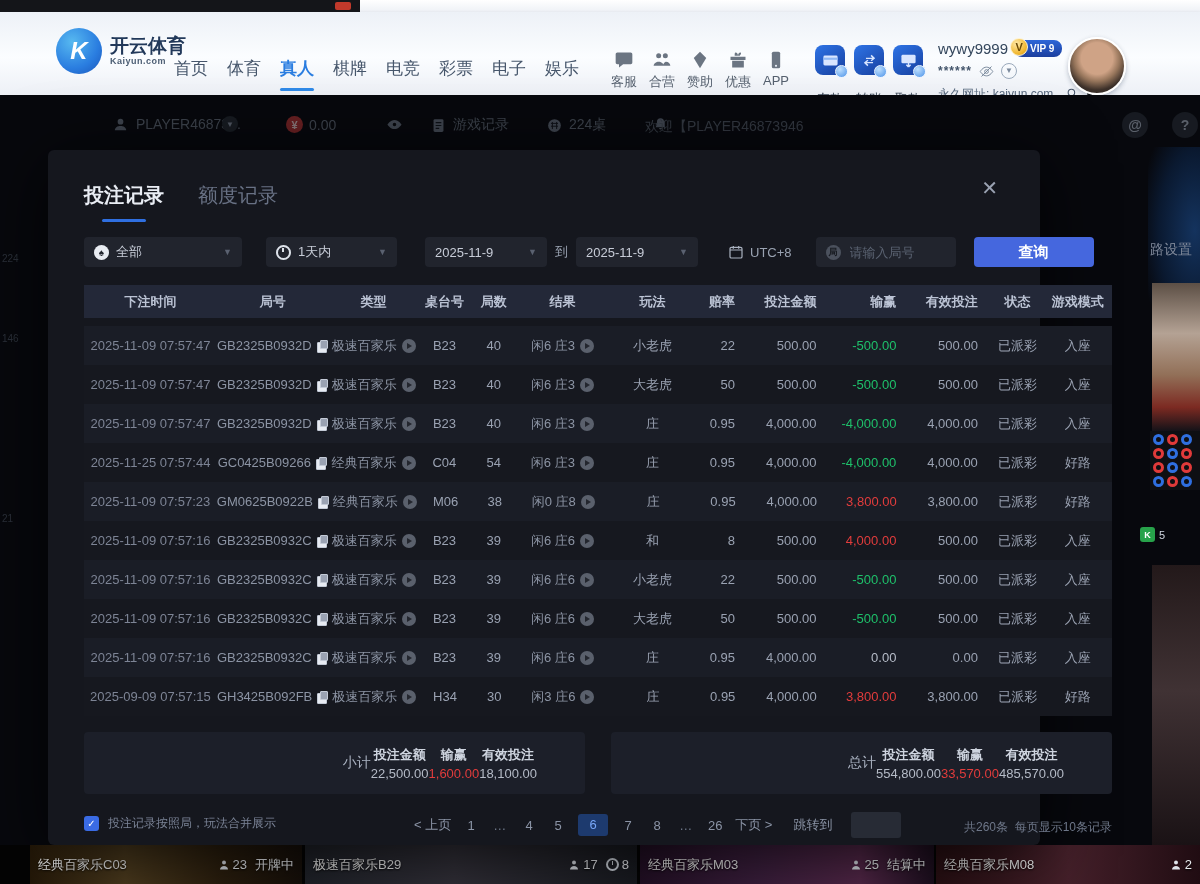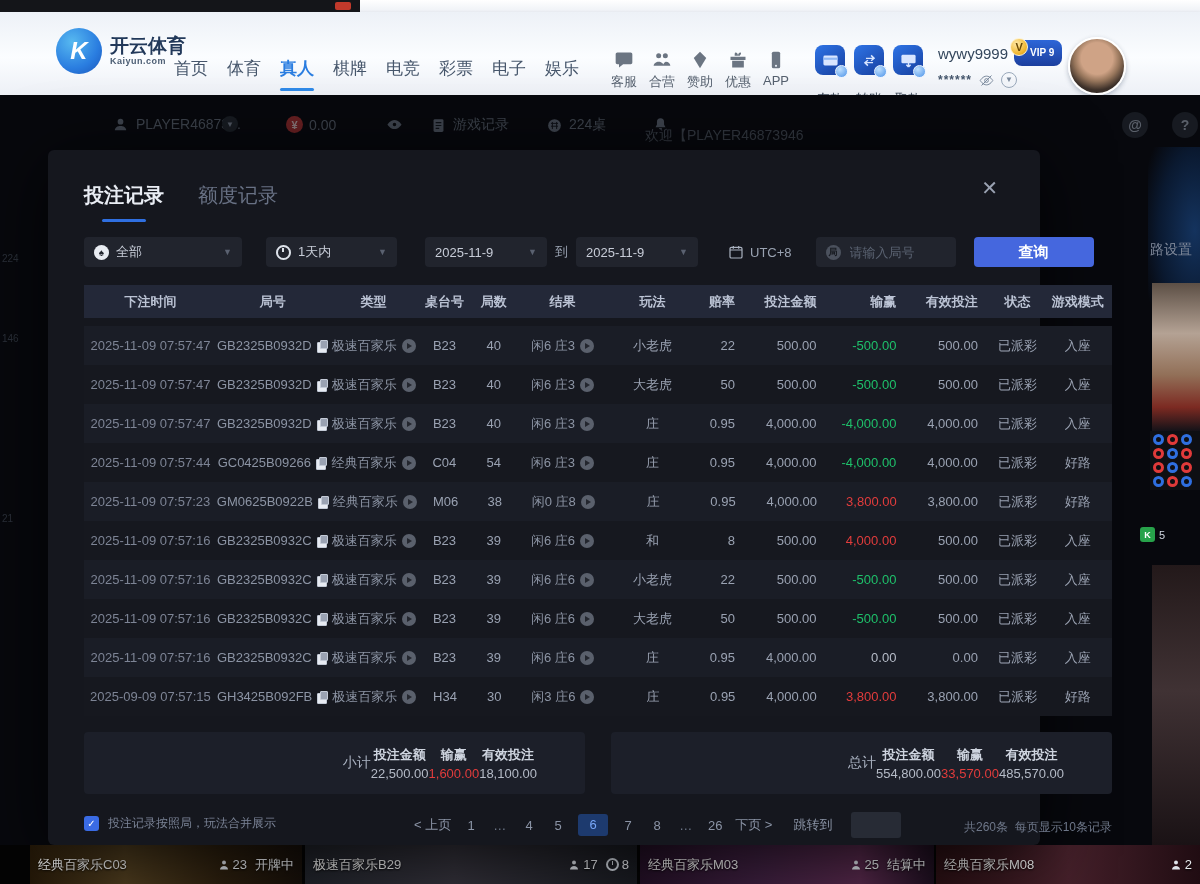--- a/index.html
+++ b/index.html
@@ -32,21 +32,21 @@
   .wi{width:36px;text-align:center;cursor:pointer;}
   .wicon{position:relative;width:30px;height:30px;margin:0 auto;border-radius:8px;
     background:linear-gradient(145deg,#2e74e6,#173f9e);display:flex;align-items:center;justify-content:center;}
   .wicon svg{width:17px;height:17px;fill:#d9e6ff;}
   .wicon .mini{position:absolute;right:-3px;bottom:-3px;width:11px;height:11px;border-radius:50%;
     background:radial-gradient(circle at 35% 30%,#bfe0ff,#4d93e8);border:1px solid #eaf3ff;}
   .wlabel{font-size:13px;color:#3a4656;margin-top:15px;}
   .userbox{position:absolute;left:938px;top:28px;font-size:12px;color:#5d6c80;line-height:1;}
   .u1{display:flex;align-items:center;gap:6px;}
   .uname{font-size:15px;color:#33465c;}
-  .vip{position:relative;display:inline-flex;align-items:center;height:26px;padding:0 8px 0 16px;border-radius:8px;
+  .vip{position:relative;display:inline-flex;align-items:center;height:17px;padding:0 8px 0 16px;border-radius:8px;
     background:linear-gradient(#2d66d8,#1c3f9e);color:#fff;font-size:10px;font-weight:bold;}
   .vip::before{content:"V";position:absolute;left:-4px;top:-2px;width:18px;height:18px;border-radius:50%;
     background:radial-gradient(circle at 35% 30%,#ffe9a8,#f0b62e 65%,#c98d12);color:#6b4a05;font-size:11px;font-weight:bold;
     display:flex;align-items:center;justify-content:center;border:1px solid #fff3cf;box-sizing:border-box;}
   .u2{display:flex;align-items:center;gap:7px;margin-top:6px;}
   .masked{letter-spacing:1px;color:#44556b;font-weight:bold;}
   .u2 svg{width:15px;height:15px;stroke:#7b8a9d;fill:none;stroke-width:1.6;}
   .chevcirc{width:14px;height:14px;border-radius:50%;border:1px solid #9aa9bb;color:#7b8a9d;font-size:8px;
     display:flex;align-items:center;justify-content:center;}
   .u3{display:flex;align-items:center;gap:13px;margin-top:6px;color:#57687e;}
@@ -58,21 +58,21 @@
     box-shadow:0 2px 5px rgba(30,50,80,.3);cursor:pointer;}
 
   
   .bg{position:absolute;top:95px;left:0;width:1200px;height:789px;background:#0b0c10;}
   .pbar{position:absolute;top:12px;left:0;width:100%;height:38px;font-size:14px;color:#666e7b;}
   .pbar .it{position:absolute;top:9px;display:flex;align-items:center;gap:6px;}
   .pbar svg{width:17px;height:17px;fill:#6a7280;}
   .moneydot{width:17px;height:17px;border-radius:50%;background:#b23434;color:#e8caca;font-size:11px;font-weight:bold;
     display:flex;align-items:center;justify-content:center;}
   .chevdot{width:16px;height:16px;border-radius:50%;background:#262b33;color:#8a93a2;font-size:8px;display:flex;align-items:center;justify-content:center;}
-  .welcome{position:absolute;left:645px;top:20px;color:#555c68;font-size:14px;}
+  .welcome{position:absolute;left:645px;top:11px;color:#555c68;font-size:14px;}
   .pbar-right{position:absolute;left:1122px;top:5px;display:flex;gap:24px;}
   .pcirc{width:26px;height:26px;border-radius:50%;background:#262a32;color:#9aa2b0;font-size:14px;font-weight:bold;
     display:flex;align-items:center;justify-content:center;cursor:pointer;}
   .lnum{position:absolute;left:2px;color:#49505e;font-size:10px;}
   .glow{position:absolute;left:1148px;top:52px;width:52px;height:185px;
     background:radial-gradient(ellipse at 90% 45%,#14335e 0%,#0a1930 55%,rgba(0,0,0,0) 85%);}
   .roadset{position:absolute;left:1150px;top:146px;color:#7e8798;font-size:14px;}
   .video1{position:absolute;left:1152px;top:188px;width:48px;height:148px;
     background:linear-gradient(180deg,#5c4f45 0%,#b4a294 34%,#927058 62%,#7c2a22 84%,#141218 100%);}
   .roads{position:absolute;left:1150px;top:336px;width:52px;display:flex;flex-wrap:wrap;gap:3px;background:#0e0f13;padding:3px 0 3px 3px;}
@@ -532,21 +532,21 @@
           </span>
     <span class="c">庄</span>
     <span class="c num">0.95</span>
     <span class="c num">4,000.00</span>
     <span class="c num wl neg">-4,000.00</span>
     <span class="c num">4,000.00</span>
     <span class="c">已派彩</span>
     <span class="c">入座</span>
   </div>
         <div class="trow">
-    <span class="c time">2025-11-09 07:57:44</span>
+    <span class="c time">2025-11-25 07:57:44</span>
     <span class="c flexc">
             <span class="gidtxt">GC0425B09266</span>
             <span class="ic-copy"></span>
           </span>
     <span class="c flexc">
             <span class="typtxt">经典百家乐</span>
             <span class="dotic"></span>
           </span>
     <span class="c">C04</span>
     <span class="c">54</span>

